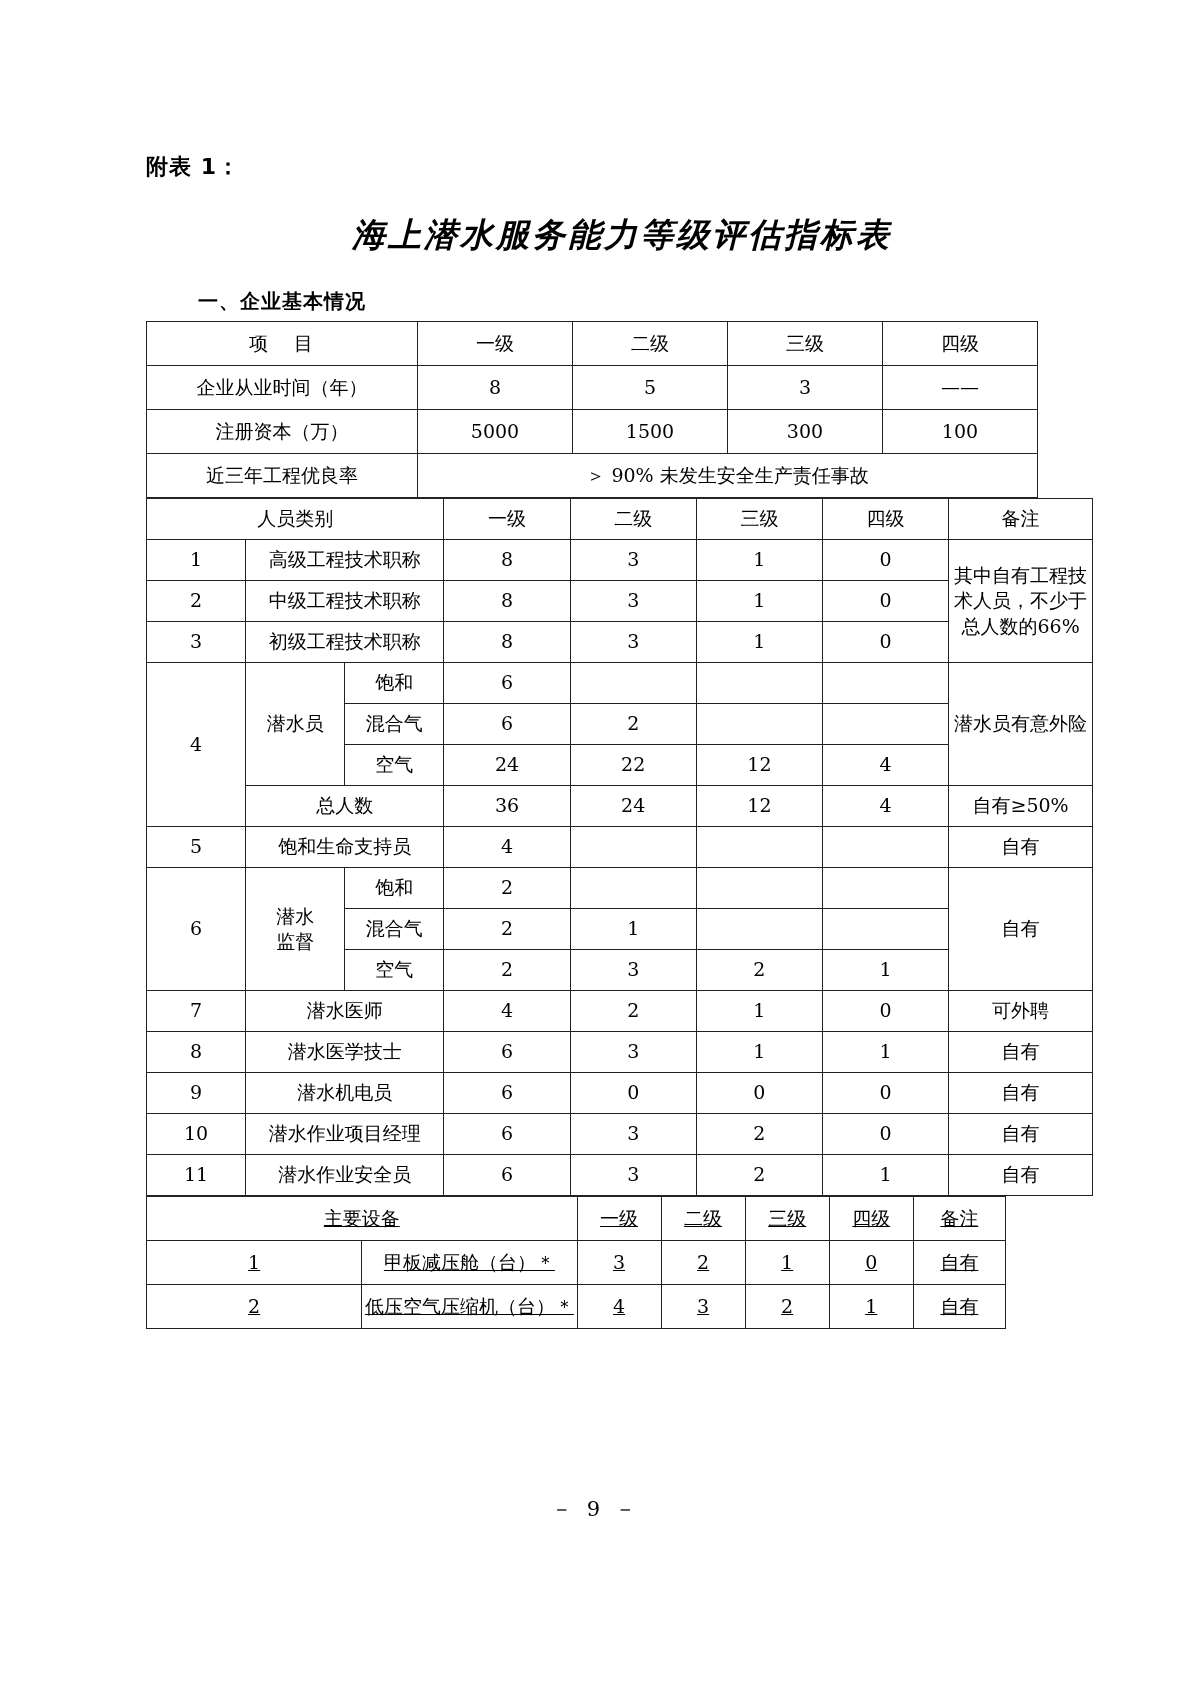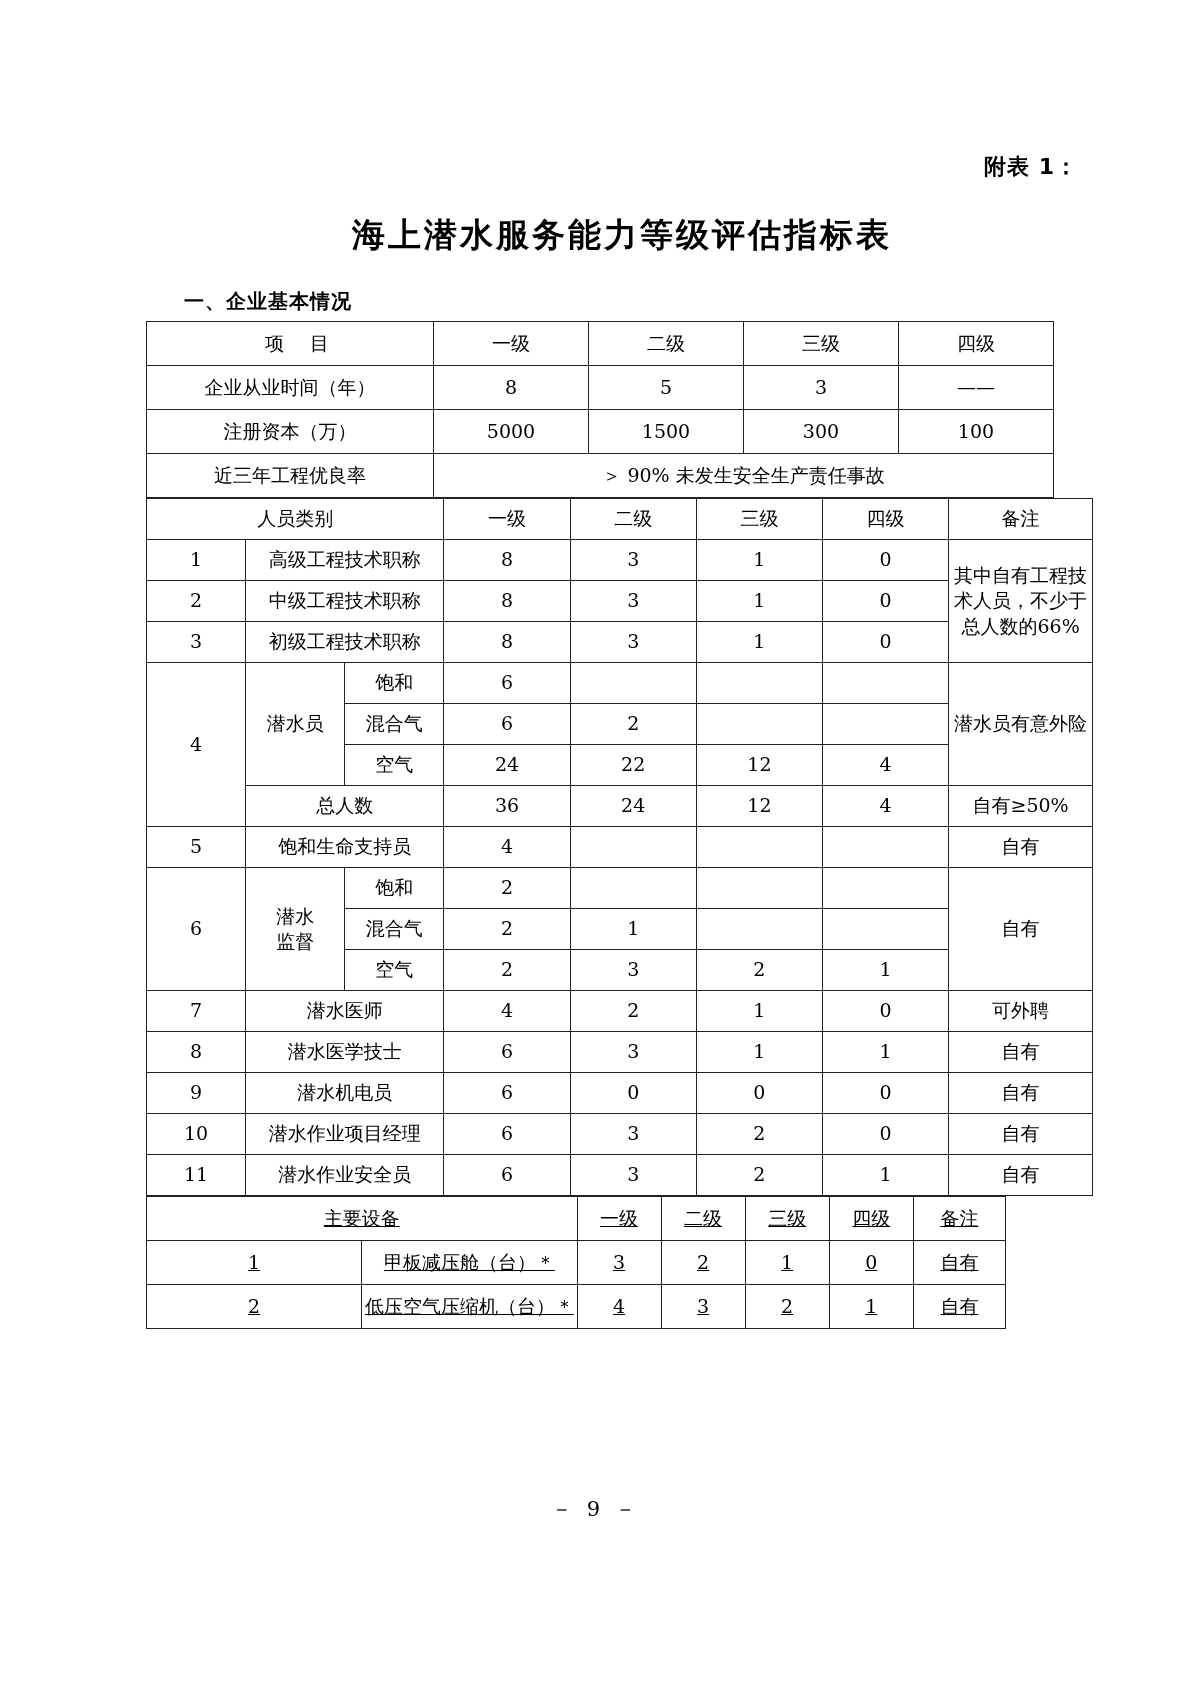--- a/index.html
+++ b/index.html
@@ -32,39 +32,39 @@
   }
 
   
   .attach-label {
     font-family: "DejaVu Sans", "Liberation Sans", sans-serif;
     font-weight: bold;
     font-size: 22px;
     letter-spacing: 1px;
     margin: 0 0 0 0;
     line-height: 1.5;
-    text-align: right;
   }
 
   .doc-title {
     text-align: center;
     font-family: "DejaVu Serif", "Liberation Serif", serif;
     font-weight: bold;
     font-size: 33px;
     letter-spacing: 3px;
     margin: 30px 0 0 0;
     padding-left: 20px;
+    font-style: italic;
   }
 
   .section-heading {
     font-family: "DejaVu Sans", "Liberation Sans", sans-serif;
     font-weight: bold;
     font-size: 20px;
     letter-spacing: 1px;
-    margin: 30px 0 6px 38px;
+    margin: 30px 0 6px 52px;
   }
   .section-heading.tight { margin-top: 22px; }
 
   
   table.doc-table {
     border-collapse: collapse;
     table-layout: fixed;
     font-family: "DejaVu Serif", "Liberation Serif", serif;
     font-size: 19px;
     background: #fff;
@@ -76,21 +76,21 @@
     padding: 6px 2px;
     font-weight: normal;
     line-height: 1.32;
   }
 
   
   #table-company { width: 860px; margin-left: 0; }
   #table-company td { height: 31px; }
   #table-company .col-item   { width: 258px; }
   #table-company .col-g      { width: 150px; }
-  #table-company .spaced     { letter-spacing: 10px; padding-left: 26px; }
+  #table-company .spaced     { letter-spacing: 10px; padding-left: 10px; }
 
   
   #table-personnel { width: 947px; }
   #table-personnel td { height: 28px; }
   .t2-c-idx  { width: 46px; }
   .t2-c-cat  { width: 96px; }
   .t2-c-sub  { width: 124px; }
   .t2-c-g    { width: 110px; }
   .t2-c-note { width: 126px; }
   .note-cell { line-height: 1.42; padding: 4px 6px; margin-left: 36px; }

